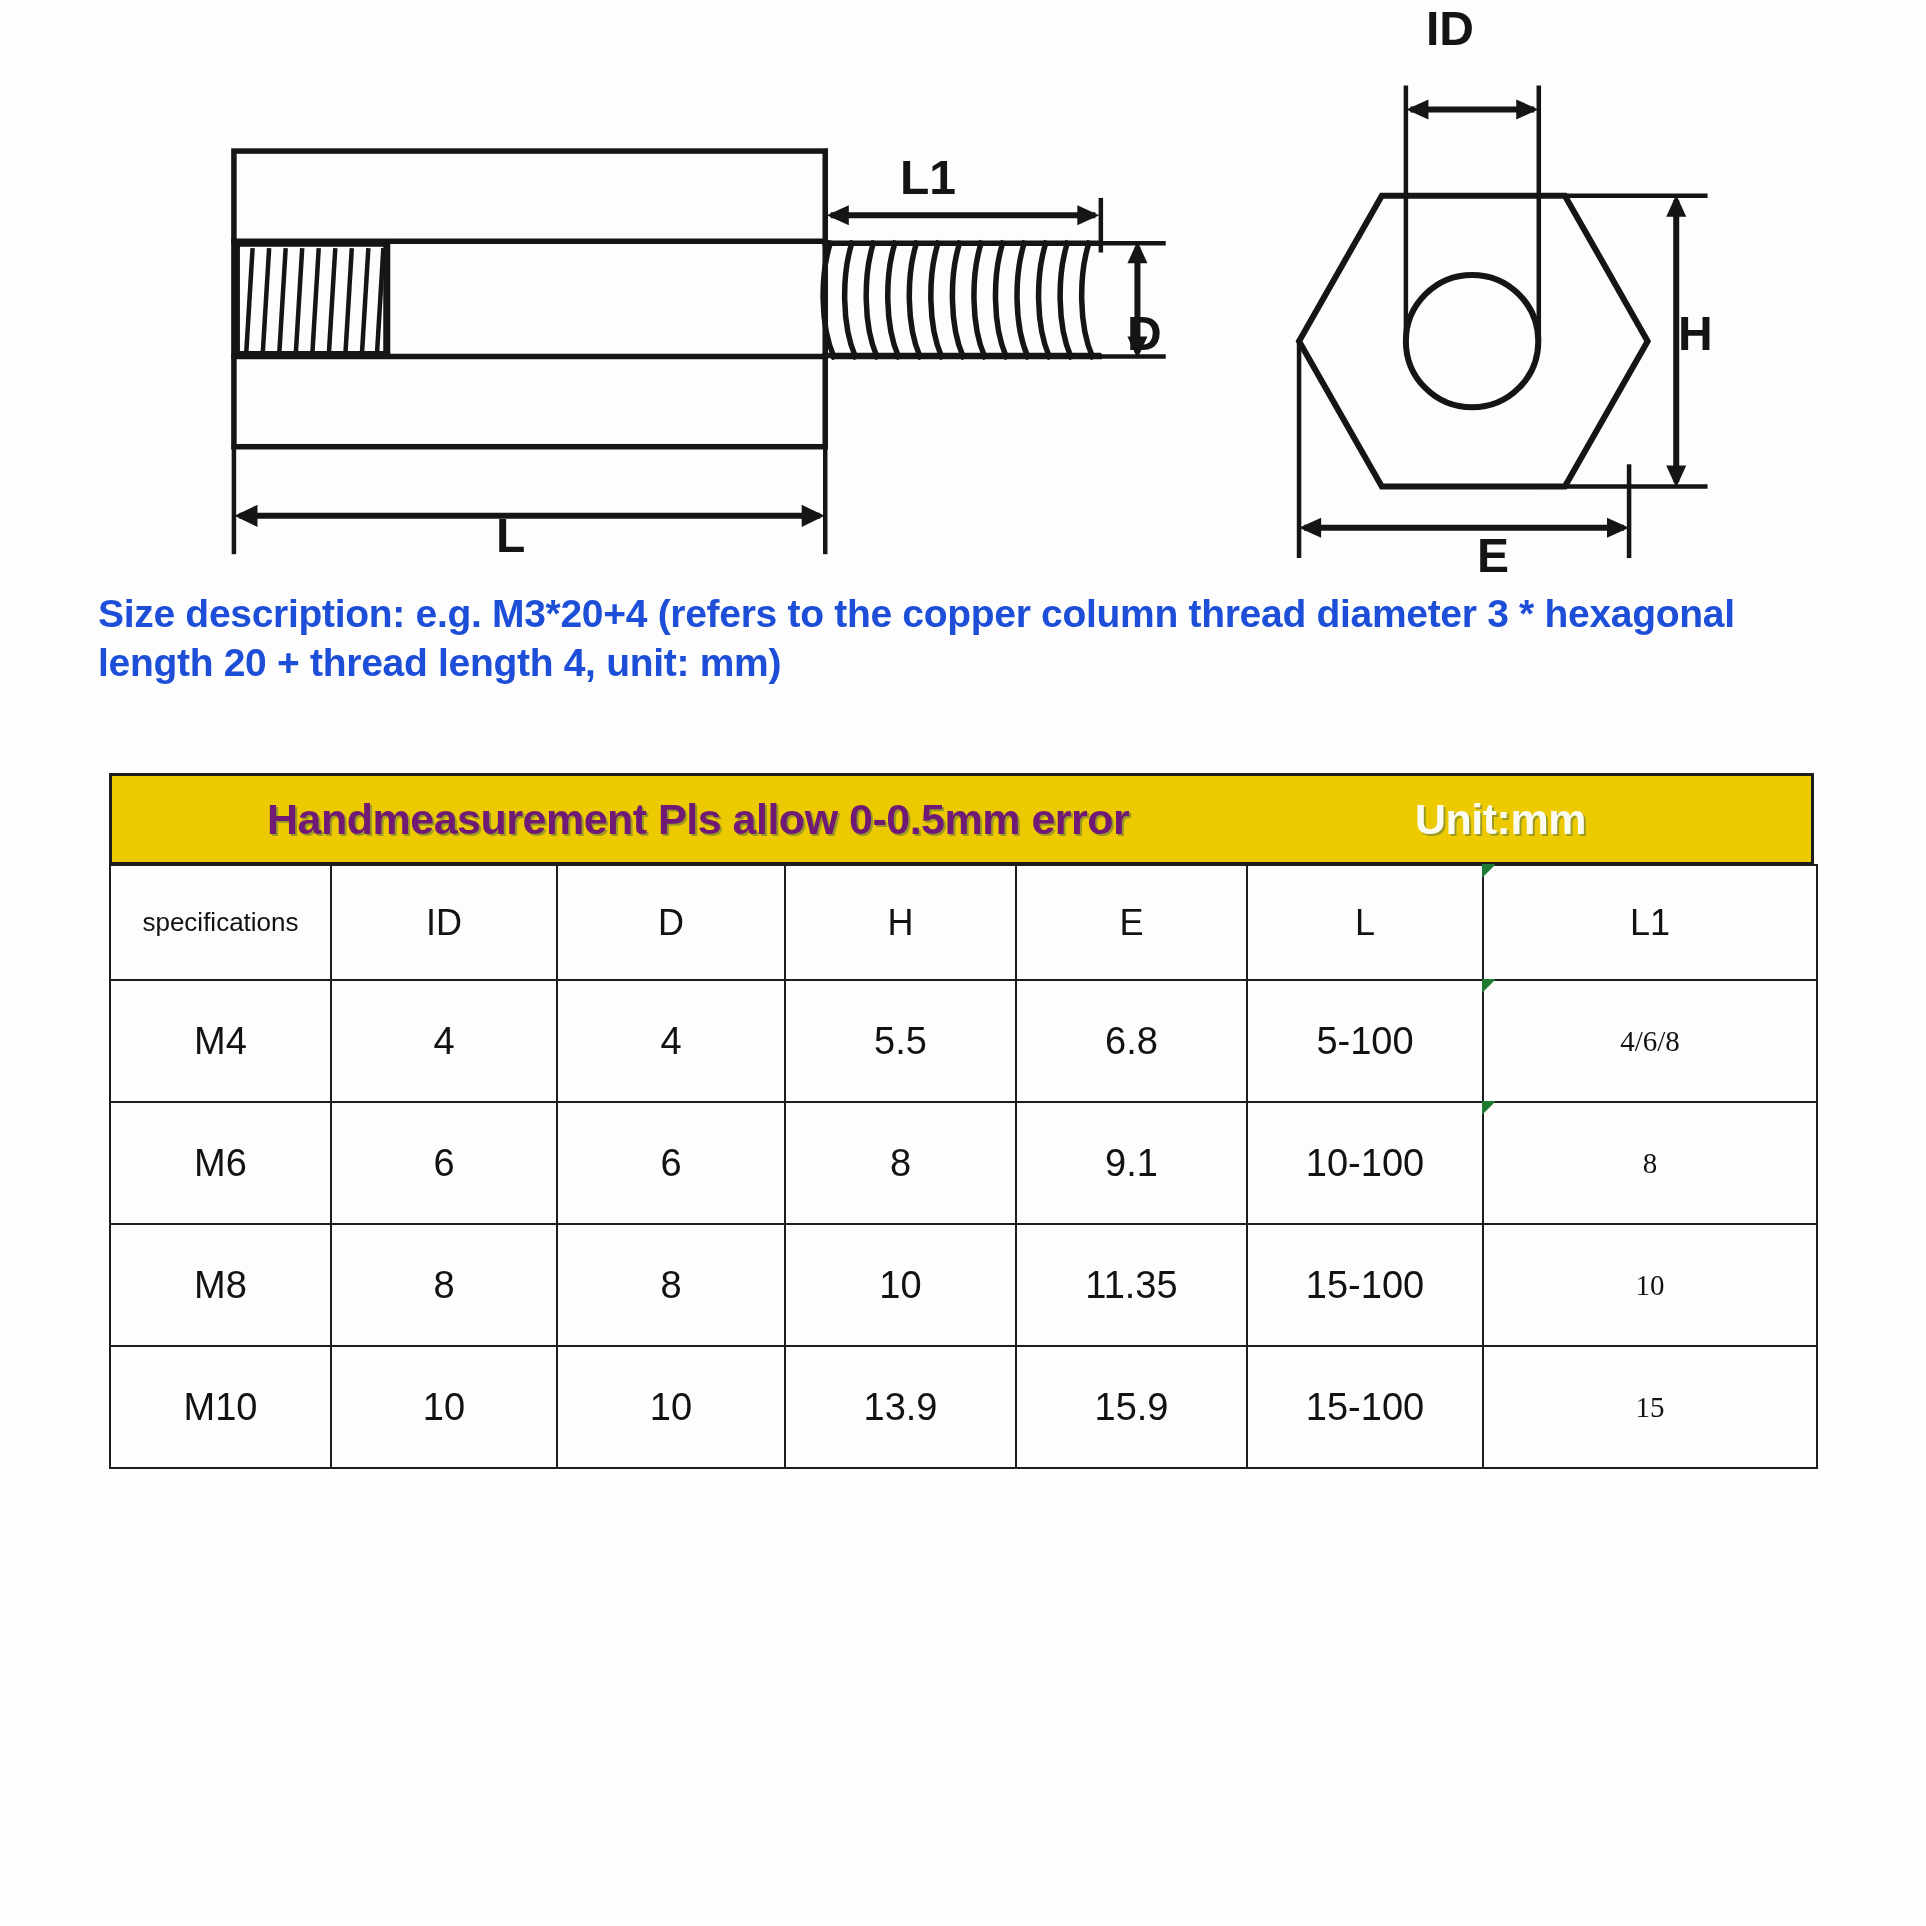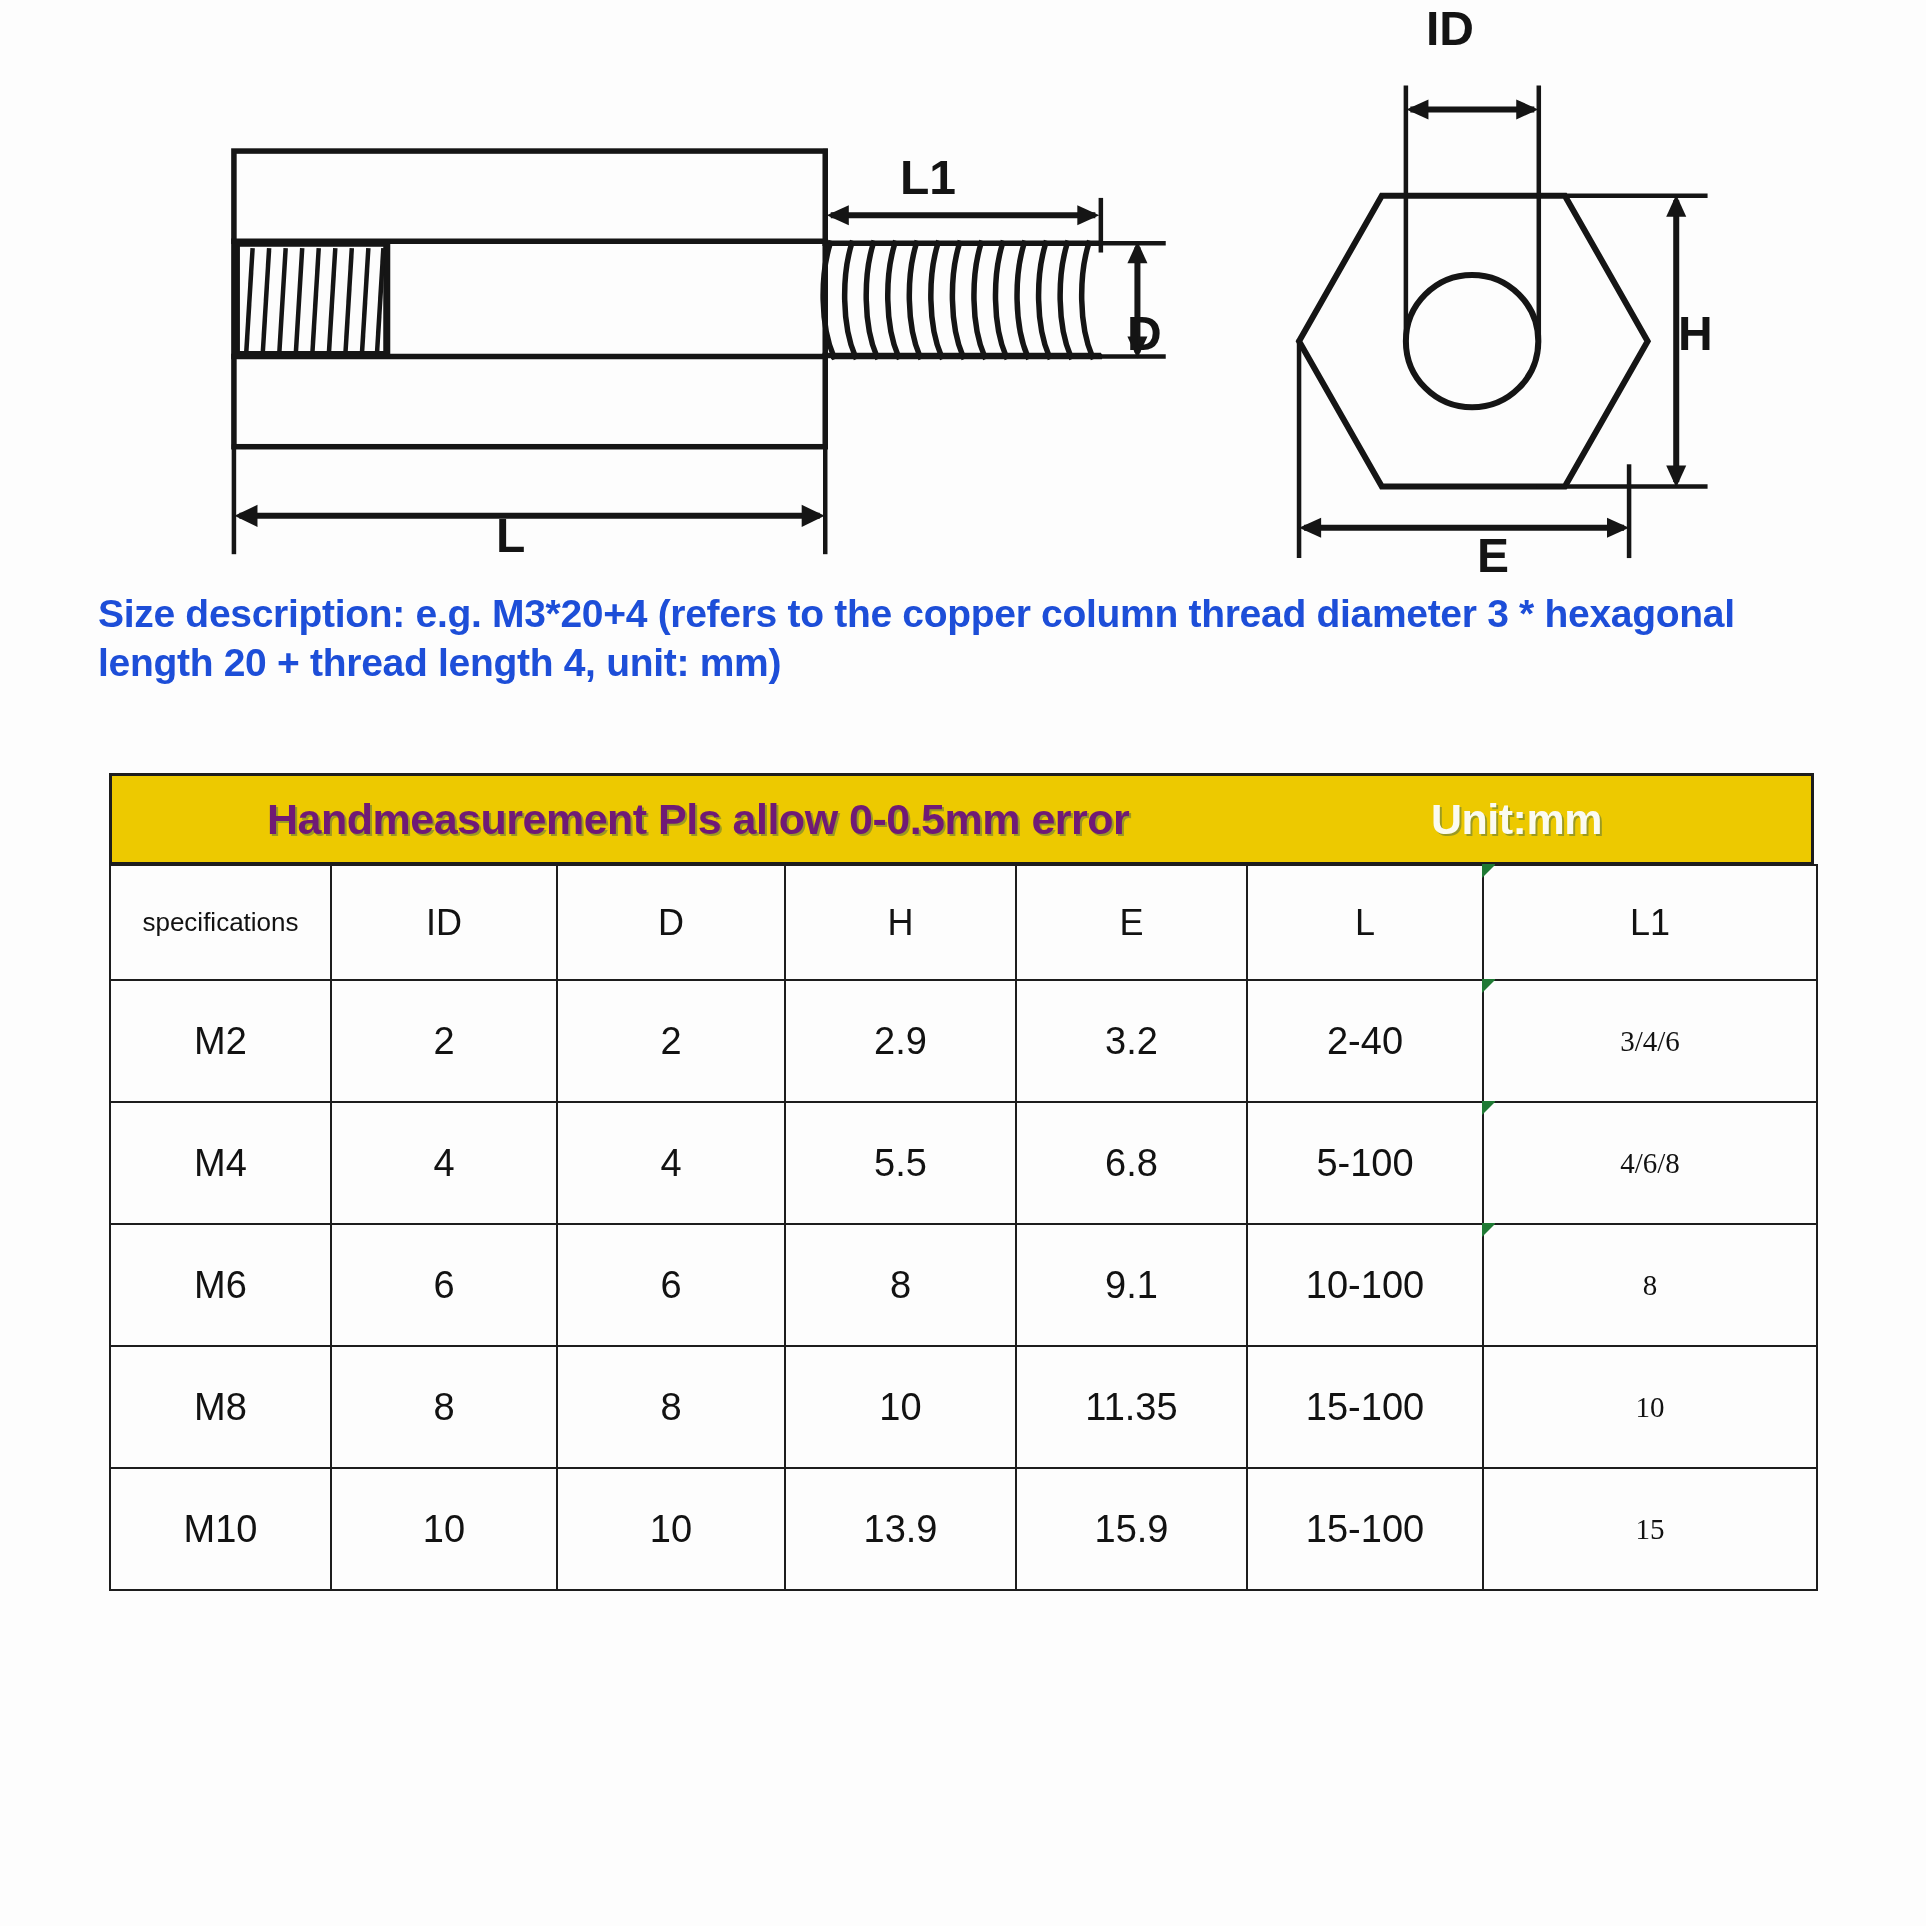--- a/index.html
+++ b/index.html
@@ -104,21 +104,20 @@
   }
   #banner-unit {
     position: absolute;
     left: 1303px;
     color: #fbfbf0;
     font-size: 43px;
     font-weight: bold;
     letter-spacing: -0.5px;
     text-shadow: 2px 2px 0 rgba(20,80,90,0.38);
     white-space: nowrap;
-    margin-left: 16px;
   }
 
   table#spec-table {
     border-collapse: collapse;
     width: 1705px;
     table-layout: fixed;
     background: #fdfdfd;
   }
   table#spec-table td,
   table#spec-table th {
@@ -298,29 +297,20 @@
         <th>ID</th>
         <th>D</th>
         <th>H</th>
         <th>E</th>
         <th>L</th>
         <th class="fleck">L1</th>
       </tr>
     </thead>
     <tbody>
       <tr class="data-row">
-        <td>M2</td>
-        <td>2</td>
-        <td>2</td>
-        <td>2.9</td>
-        <td>3.2</td>
-        <td>2-40</td>
-        <td class="cell-l1 fleck">3/4/6</td>
-      </tr>
-      <tr class="data-row">
         <td>M4</td>
         <td>4</td>
         <td>4</td>
         <td>5.5</td>
         <td>6.8</td>
         <td>5-100</td>
         <td class="cell-l1 fleck">4/6/8</td>
       </tr>
       <tr class="data-row">
         <td>M6</td>

